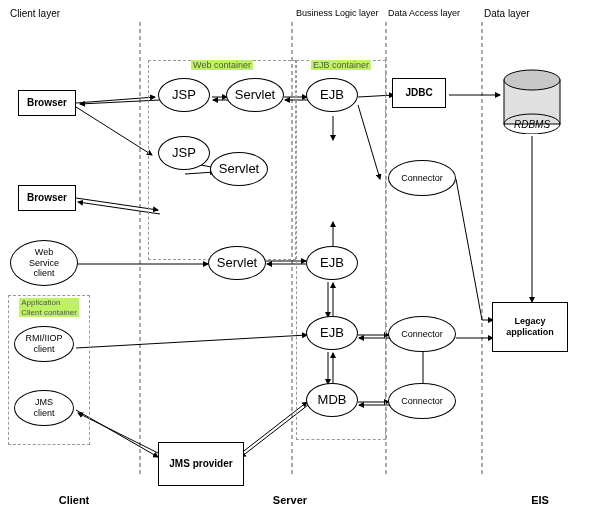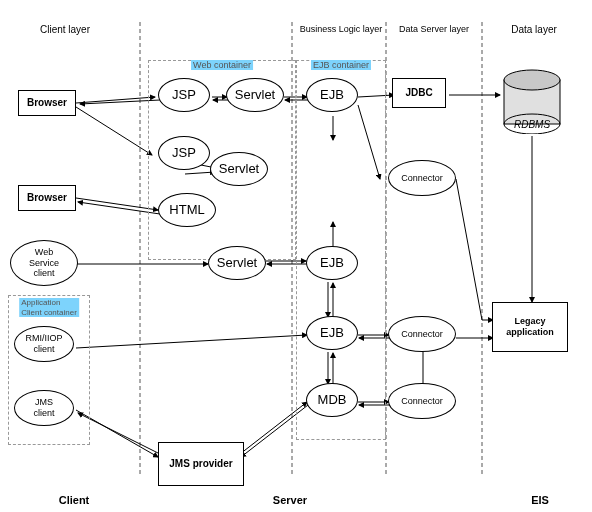--- a/index.html
+++ b/index.html
@@ -16,23 +16,22 @@
     .diagram-container {
       width: 592px;
       height: 512px;
       position: relative;
       background: #fff;
     }
 
     
     .layer-header {
       position: absolute;
-      top: 24px;
+      top: 8px;
       font-size: 10px;
-      text-align: center;
       color: #000;
     }
 
     
     .bottom-label {
       position: absolute;
       bottom: 6px;
       font-size: 11px;
       font-weight: bold;
       text-align: center;
@@ -73,21 +72,21 @@
       font-size: 9px;
       color: #555;
     }
     .sub-container-label {
       position: absolute;
       top: -1px;
       left: 50%;
       transform: translateX(-50%);
       font-size: 9px;
       color: #555;
-      background: #7dd3fc;
+      background: #bef264;
       padding: 0 2px;
       white-space: nowrap;
     }
 
     
     .arrows-svg {
       position: absolute;
       top: 0;
       left: 0;
       width: 592px;
@@ -198,21 +197,21 @@
 
   </svg>
 
   <div class="layer-header" style="left:10px; width:110px;">
     <span>Client layer</span>
   </div>
   <div class="layer-header" style="left:296px; width:90px; font-size:9px;">
     <span>Business Logic layer</span>
   </div>
   <div class="layer-header" style="left:388px; width:92px; font-size:9px;">
-    <span>Data Server layer</span>
+    <span>Data Access layer</span>
   </div>
   <div class="layer-header" style="left:484px; width:100px;">
     <span>Data layer</span>
   </div>
 
   <div class="sub-container" style="left:148px; top:60px; width:148px; height:200px;">
     <span class="sub-container-label">Web container</span>
   </div>
 
   <div class="sub-container" style="left:296px; top:60px; width:90px; height:380px;">
@@ -252,23 +251,20 @@
   </div>
 
   <div class="oval" style="left:158px; top:136px; width:52px; height:34px;">
     <span>JSP</span>
   </div>
 
   <div class="oval" style="left:210px; top:152px; width:58px; height:34px;">
     <span>Servlet</span>
   </div>
 
-  <div class="oval" style="left:158px; top:193px; width:58px; height:34px;">
-    <span>HTML</span>
-  </div>
 
   <div class="oval" style="left:208px; top:246px; width:58px; height:34px;">
     <span>Servlet</span>
   </div>
 
   <div class="oval" style="left:306px; top:78px; width:52px; height:34px;">
     <span>EJB</span>
   </div>
 
   <div class="oval" style="left:306px; top:246px; width:52px; height:34px;">

